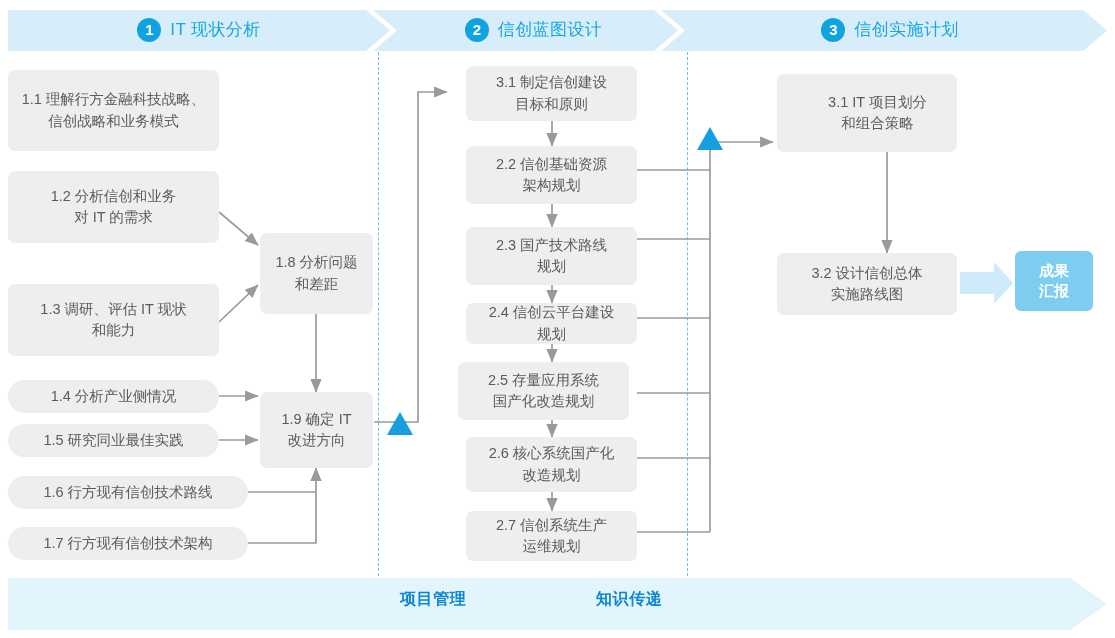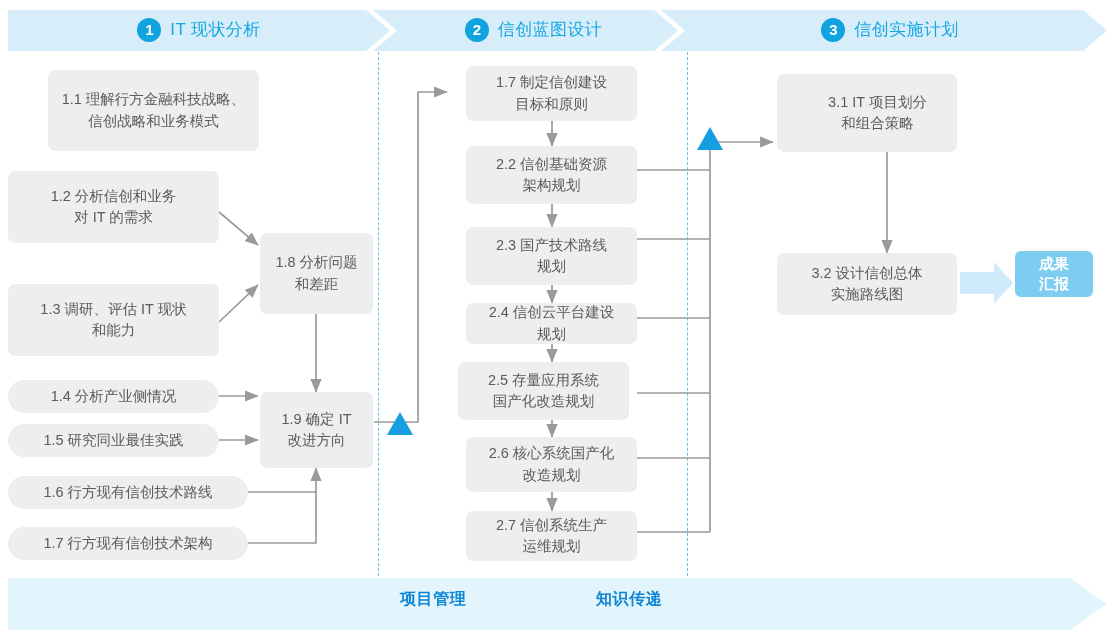--- a/index.html
+++ b/index.html
@@ -205,36 +205,36 @@
       <path d="M637,532 L710,532"></path>
 
       <path d="M710,532 L710,142"></path>
 
       <path d="M710,142 L773,142" marker-end="url(#arw)"></path>
 
       <path d="M887,152 L887,253" marker-end="url(#arw)"></path>
     </g>
   </svg>
 
-  <div class="node" style="left:8px;top:70px;width:211px;height:81px;margin-left:40px;">1.1 理解行方金融科技战略、
+  <div class="node" style="left:8px;top:70px;width:211px;height:81px;">1.1 理解行方金融科技战略、
 信创战略和业务模式</div>
   <div class="node" style="left:8px;top:171px;width:211px;height:72px;">1.2 分析信创和业务
 对 IT 的需求</div>
   <div class="node" style="left:8px;top:284px;width:211px;height:72px;">1.3 调研、评估 IT 现状
 和能力</div>
   <div class="node flat" style="left:8px;top:380px;width:211px;height:33px;">1.4 分析产业侧情况</div>
   <div class="node flat" style="left:8px;top:424px;width:211px;height:33px;">1.5 研究同业最佳实践</div>
   <div class="node flat" style="left:8px;top:476px;width:240px;height:33px;">1.6 行方现有信创技术路线</div>
   <div class="node flat" style="left:8px;top:527px;width:240px;height:33px;">1.7 行方现有信创技术架构</div>
   <div class="node" style="left:260px;top:233px;width:113px;height:81px;">1.8 分析问题
 和差距</div>
   <div class="node" style="left:260px;top:392px;width:113px;height:76px;">1.9 确定 IT
 改进方向</div>
 
-  <div class="node" style="left:466px;top:66px;width:171px;height:55px;">1.7 制定信创建设
+  <div class="node" style="left:466px;top:66px;width:171px;height:55px;">3.1 制定信创建设
 目标和原则</div>
   <div class="node" style="left:466px;top:146px;width:171px;height:58px;">2.2 信创基础资源
 架构规划</div>
   <div class="node" style="left:466px;top:227px;width:171px;height:58px;">2.3 国产技术路线
 规划</div>
   <div class="node" style="left:466px;top:303px;width:171px;height:41px;">2.4 信创云平台建设
 规划</div>
   <div class="node" style="left:458px;top:362px;width:171px;height:58px;">2.5 存量应用系统
 国产化改造规划</div>
   <div class="node" style="left:466px;top:437px;width:171px;height:55px;">2.6 核心系统国产化
@@ -243,21 +243,21 @@
 运维规划</div>
 
   <div class="node" style="left:777px;top:74px;width:180px;height:78px;padding-left:28px;">3.1 IT 项目划分
 和组合策略</div>
   <div class="node" style="left:777px;top:253px;width:180px;height:62px;">3.2 设计信创总体
 实施路线图</div>
 
   <svg class="layer" viewBox="0 0 1115 638">
     <polygon points="960,272 994,272 994,262 1013,283 994,304 994,294 960,294" fill="#cfeafa"></polygon>
   </svg>
-  <div class="result-badge" style="left:1015px;top:251px;width:78px;height:46px;">成果
+  <div class="result-badge" style="left:1015px;top:251px;width:78px;height:60px;">成果
 汇报</div>
 
   <div class="tri" style="left:387px;top:412px;"></div>
   <div class="tri" style="left:697px;top:127px;"></div>
 
 
   <div id="bottom-band">
     <div style="position:absolute;left:0;top:0;width:1099px;height:52px;background:#e2f4fc;
                 clip-path:polygon(0 0, 1062px 0, 1099px 50%, 1062px 100%, 0 100%);"></div>
     <span class="band-label" style="left:392px;">项目管理</span>

